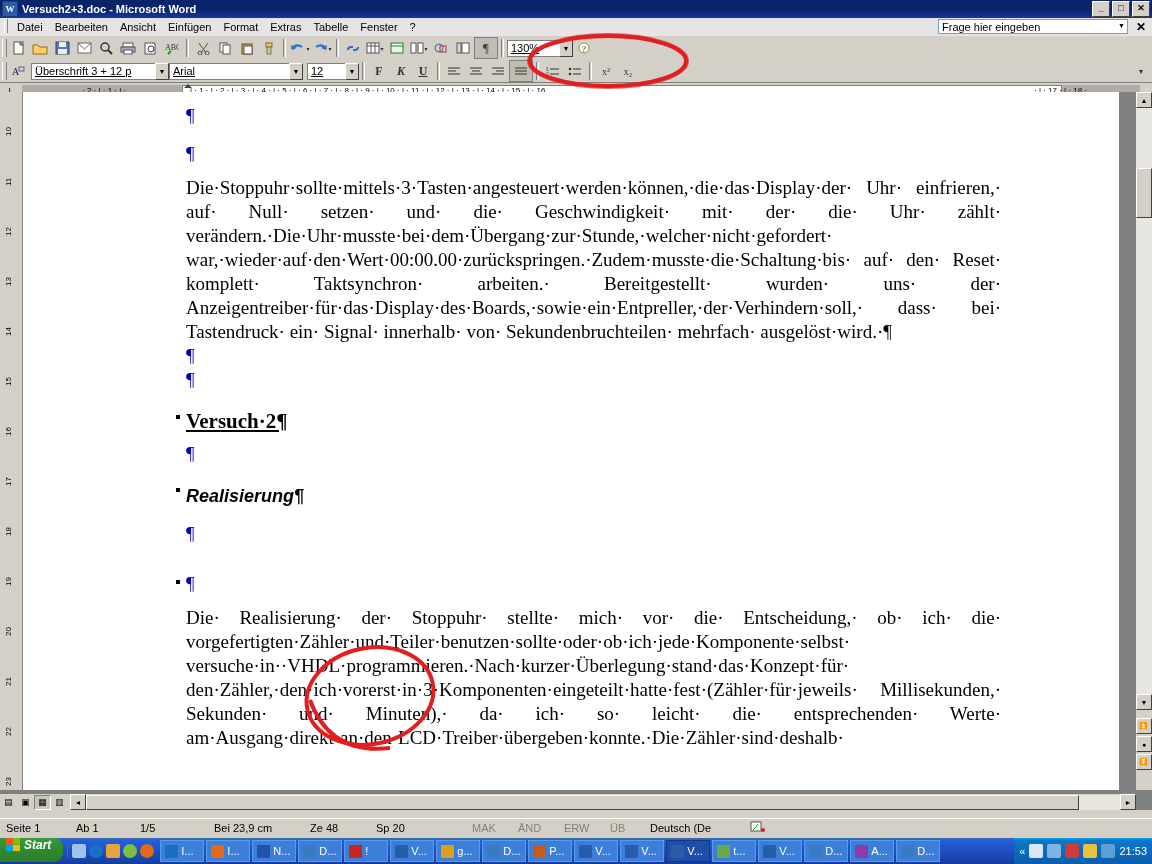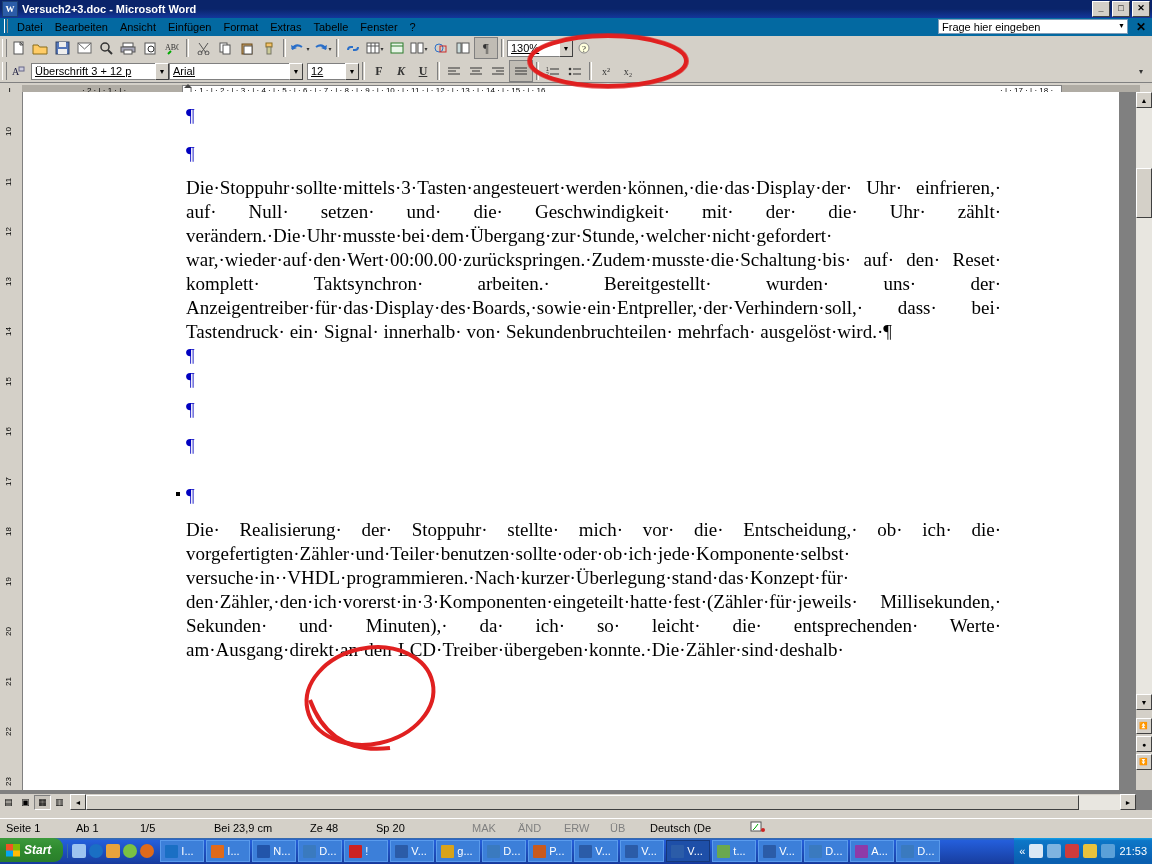--- a/index.html
+++ b/index.html
@@ -27,21 +27,21 @@
   .winbtns{display:flex;gap:2px;}
   .winbtn{
     width:16px;height:14px;background:#d4d0c8;border:1px solid #fff;
     border-right-color:#404040;border-bottom-color:#404040;
     font-size:9px;line-height:12px;text-align:center;color:#000;
     font-family:"Liberation Sans",sans-serif;
   }
 
   
   .menubar{
-    height:18px;background:#0369a1;display:flex;align-items:center;
+    height:18px;background:#e5e5e5;display:flex;align-items:center;
     border-bottom:1px solid #d4d0c8;position:relative;
   }
   .menubar .mgrip{width:7px;height:16px;margin:0 2px;}
   .mgrip i{display:block;width:2px;height:14px;border-left:1px solid #fff;border-right:1px solid #888;margin-left:2px;}
   .menubar .mi{padding:2px 6px;font-size:11px;color:#000;white-space:nowrap;}
   .menubar .ask{
     position:absolute;right:24px;top:1px;width:190px;height:15px;background:#fff;
     border:1px solid #7f9db9;font-size:11px;color:#000;padding:0 14px 0 3px;
     line-height:15px;box-sizing:border-box;
   }
@@ -146,21 +146,21 @@
 
   
   .taskbar{
     position:absolute;left:0;top:838px;width:1152px;height:26px;
     background:linear-gradient(to bottom,#3a6ea5,#245edb 10%,#1941a5 90%,#17389c);
     display:flex;align-items:center;
   }
   .startbtn{
     height:24px;margin:1px 4px 3px 0;padding:0 12px 0 6px;
     background:linear-gradient(to bottom,#3c993c,#2f8b2f 45%,#2a7e2a);
-    border-radius:0 9px 9px 0;display:flex;align-items:center;gap:4px;
+    border-radius:0 9px 9px 0;display:flex;align-items:flex-start;gap:4px;
     color:#fff;font-weight:bold;font-size:12px;font-style:italic;
   }
   .startflag{width:14px;height:13px;background:
     linear-gradient(to right,#f35325 0 50%,#81bc06 50% 100%) top/100% 50% no-repeat,
     linear-gradient(to right,#05a6f0 0 50%,#ffba08 50% 100%) bottom/100% 50% no-repeat;}
   .tasks{display:flex;align-items:center;gap:2px;flex:1;overflow:hidden;padding-left:2px;}
   .task{
     height:22px;min-width:44px;max-width:50px;display:flex;align-items:center;gap:3px;
     padding:0 4px;background:#3c7fd9;border:1px solid #5a9bec;color:#fff;font-size:11px;
     white-space:nowrap;overflow:hidden;box-sizing:border-box;
@@ -439,21 +439,21 @@
     <div class="tb" style="margin-left:auto;font-size:8px;">▾</div>
   </div>
 
   <div class="ruler">
     <div class="rlcorner">L</div>
     <div class="rgray-l"></div>
     <div class="rtrack" style="left:182px;right:90px;"></div>
     <div class="rgray-r"></div>
     <div class="rtick" style="left:82px;">·  2  ·  |  ·  1  ·  |  ·</div>
     <div class="rtick" style="left:190px;">|  ·  1  ·  |  ·  2  ·  |  ·  3  ·  |  ·  4  ·  |  ·  5  ·  |  ·  6  ·  |  ·  7  ·  |  ·  8  ·  |  ·  9  ·  |  ·  10  ·  |  ·  11  ·  |  ·  12  ·  |  ·  13  ·  |  ·  14  ·  |  ·  15  ·  |  ·  16</div>
-    <div class="rtick" style="left:1000px;text-align:center;">·  |  ·  17  ·  |  ·  18  ·</div>
+    <div class="rtick" style="left:1034px;text-align:center;">·  |  ·  17  ·  |  ·  18  ·</div>
     <div class="ink" style="left:183px;top:0;">
       <svg width="10" height="16">
           <path d="M5 1 L9 5 L1 5 Z" fill="#444"></path>
           <path d="M1 11 L9 11 L9 14 L1 14 Z" fill="#444"></path>
         </svg>
     </div>
     <div class="ink" style="left:964px;top:0;">
       <svg width="10" height="16">
           <path d="M5 14 L1 10 L9 10 Z" fill="#444"></path>
         </svg>
@@ -485,23 +485,31 @@
         <div class="pblank" style="margin-top:6px;">¶</div>
 
 
         <div class="pblank" style="margin-top:14px;">¶</div>
 
         <div class="ptext" style="margin-top:10px;">Die·Stoppuhr·sollte·mittels·3·Tasten·angesteuert·werden·können,·die·das·Display·der· Uhr· einfrieren,· auf· Null· setzen· und· die· Geschwindigkeit· mit· der· die· Uhr· zählt· verändern.·Die·Uhr·musste·bei·dem·Übergang·zur·Stunde,·welcher·nicht·gefordert· war,·wieder·auf·den·Wert·00:00.00·zurückspringen.·Zudem·musste·die·Schaltung·bis· auf· den· Reset· komplett· Taktsynchron· arbeiten.· Bereitgestellt· wurden· uns· der· Anzeigentreiber·für·das·Display·des·Boards,·sowie·ein·Entpreller,·der·Verhindern·soll,· dass· bei· Tastendruck· ein· Signal· innerhalb· von· Sekundenbruchteilen· mehrfach· ausgelöst·wird.·¶</div>
 
         <div class="pblank">¶</div>
         <div class="pblank">¶</div>
 
+        <div class="h-ul" style="margin-top:14px;">
+          <span class="bulletsq" style="top:9px;"></span>
+          <span>Versuch·2¶</span>
+        </div>
 
         <div class="pblank" style="margin-top:6px;">¶</div>
 
+        <div class="h-italic" style="margin-top:16px;">
+          <span class="bulletsq"></span>
+          <span>Realisierung¶</span>
+        </div>
 
         <div class="pblank" style="margin-top:12px;">¶</div>
 
         <div class="pblank" style="margin-top:26px;position:relative;">
           <span class="bulletsq" style="position:absolute;left:-10px;top:8px;"></span>
           <span>¶</span>
         </div>
 
         <div class="ptext" style="margin-top:10px;">Die· Realisierung· der· Stoppuhr· stellte· mich· vor· die· Entscheidung,· ob· ich· die· vorgefertigten·Zähler·und·Teiler·benutzen·sollte·oder·ob·ich·jede·Komponente·selbst· versuche·in··VHDL·programmieren.·Nach·kurzer·Überlegung·stand·das·Konzept·für· den·Zähler,·den·ich·vorerst·in·3·Komponenten·eingeteilt·hatte·fest·(Zähler·für·jeweils· Millisekunden,· Sekunden· und· Minuten),· da· ich· so· leicht· die· entsprechenden· Werte· am·Ausgang·direkt·an·den·LCD·Treiber·übergeben·konnte.·Die·Zähler·sind·deshalb·</div>
 

